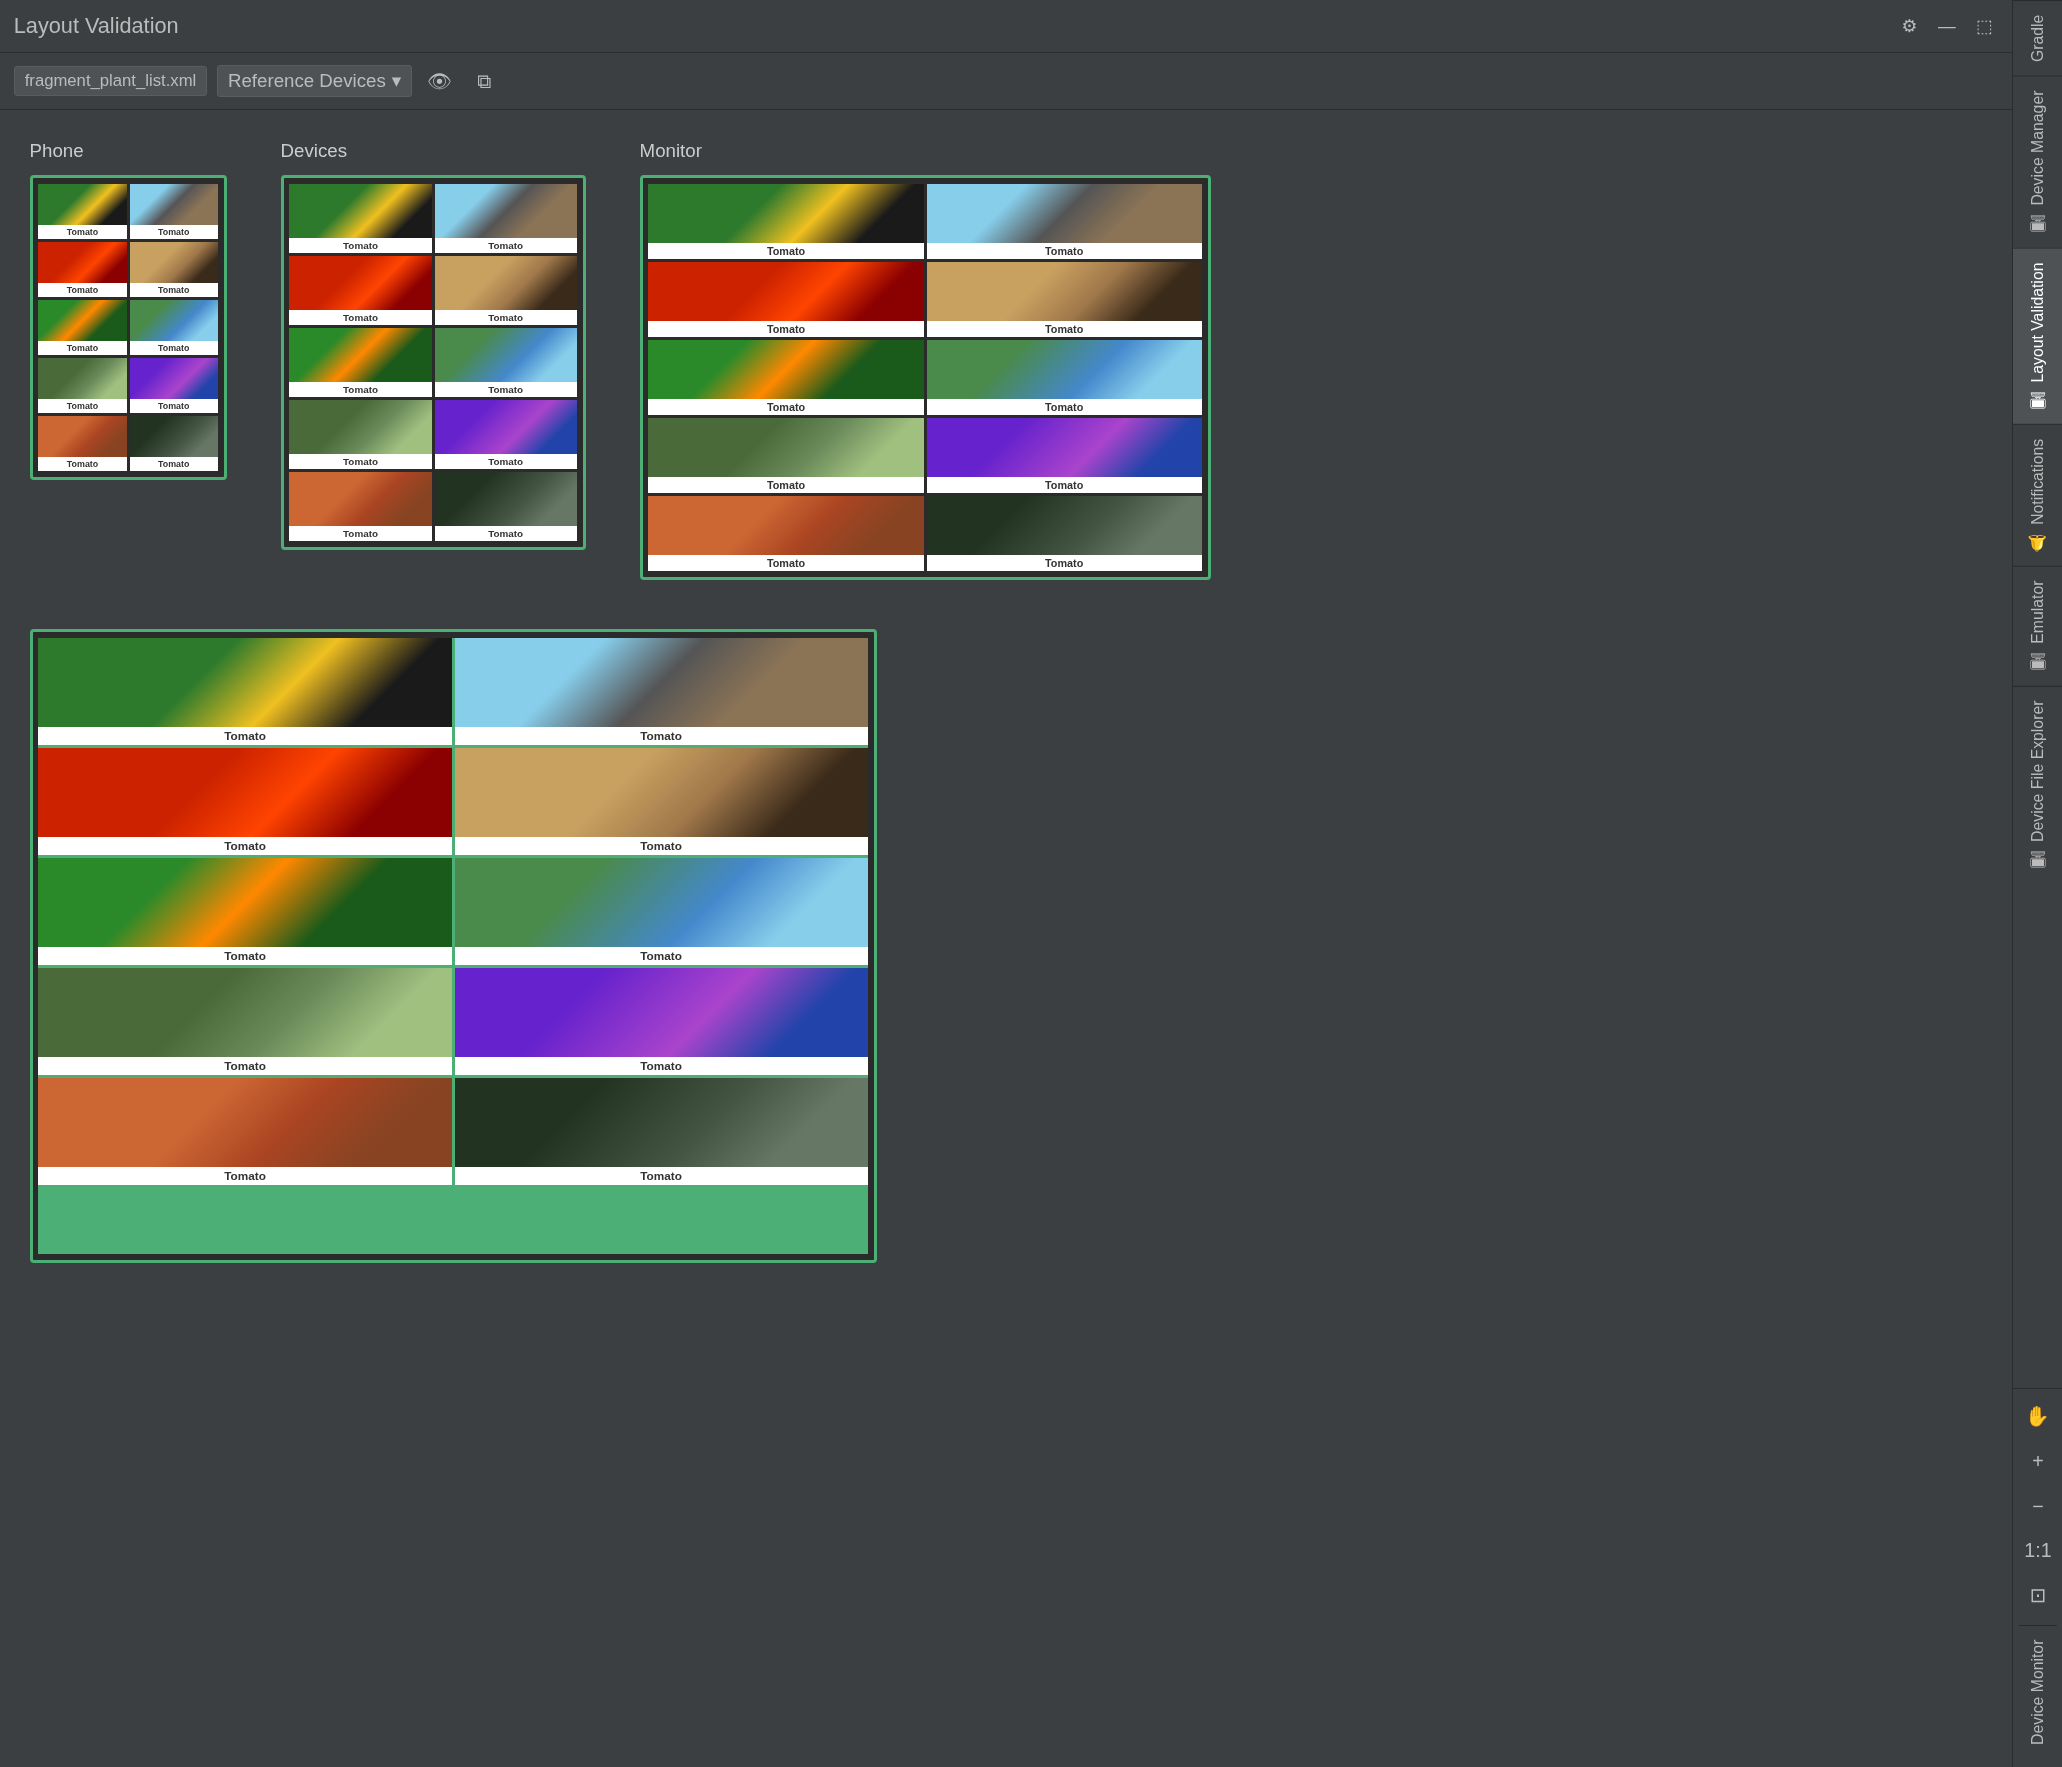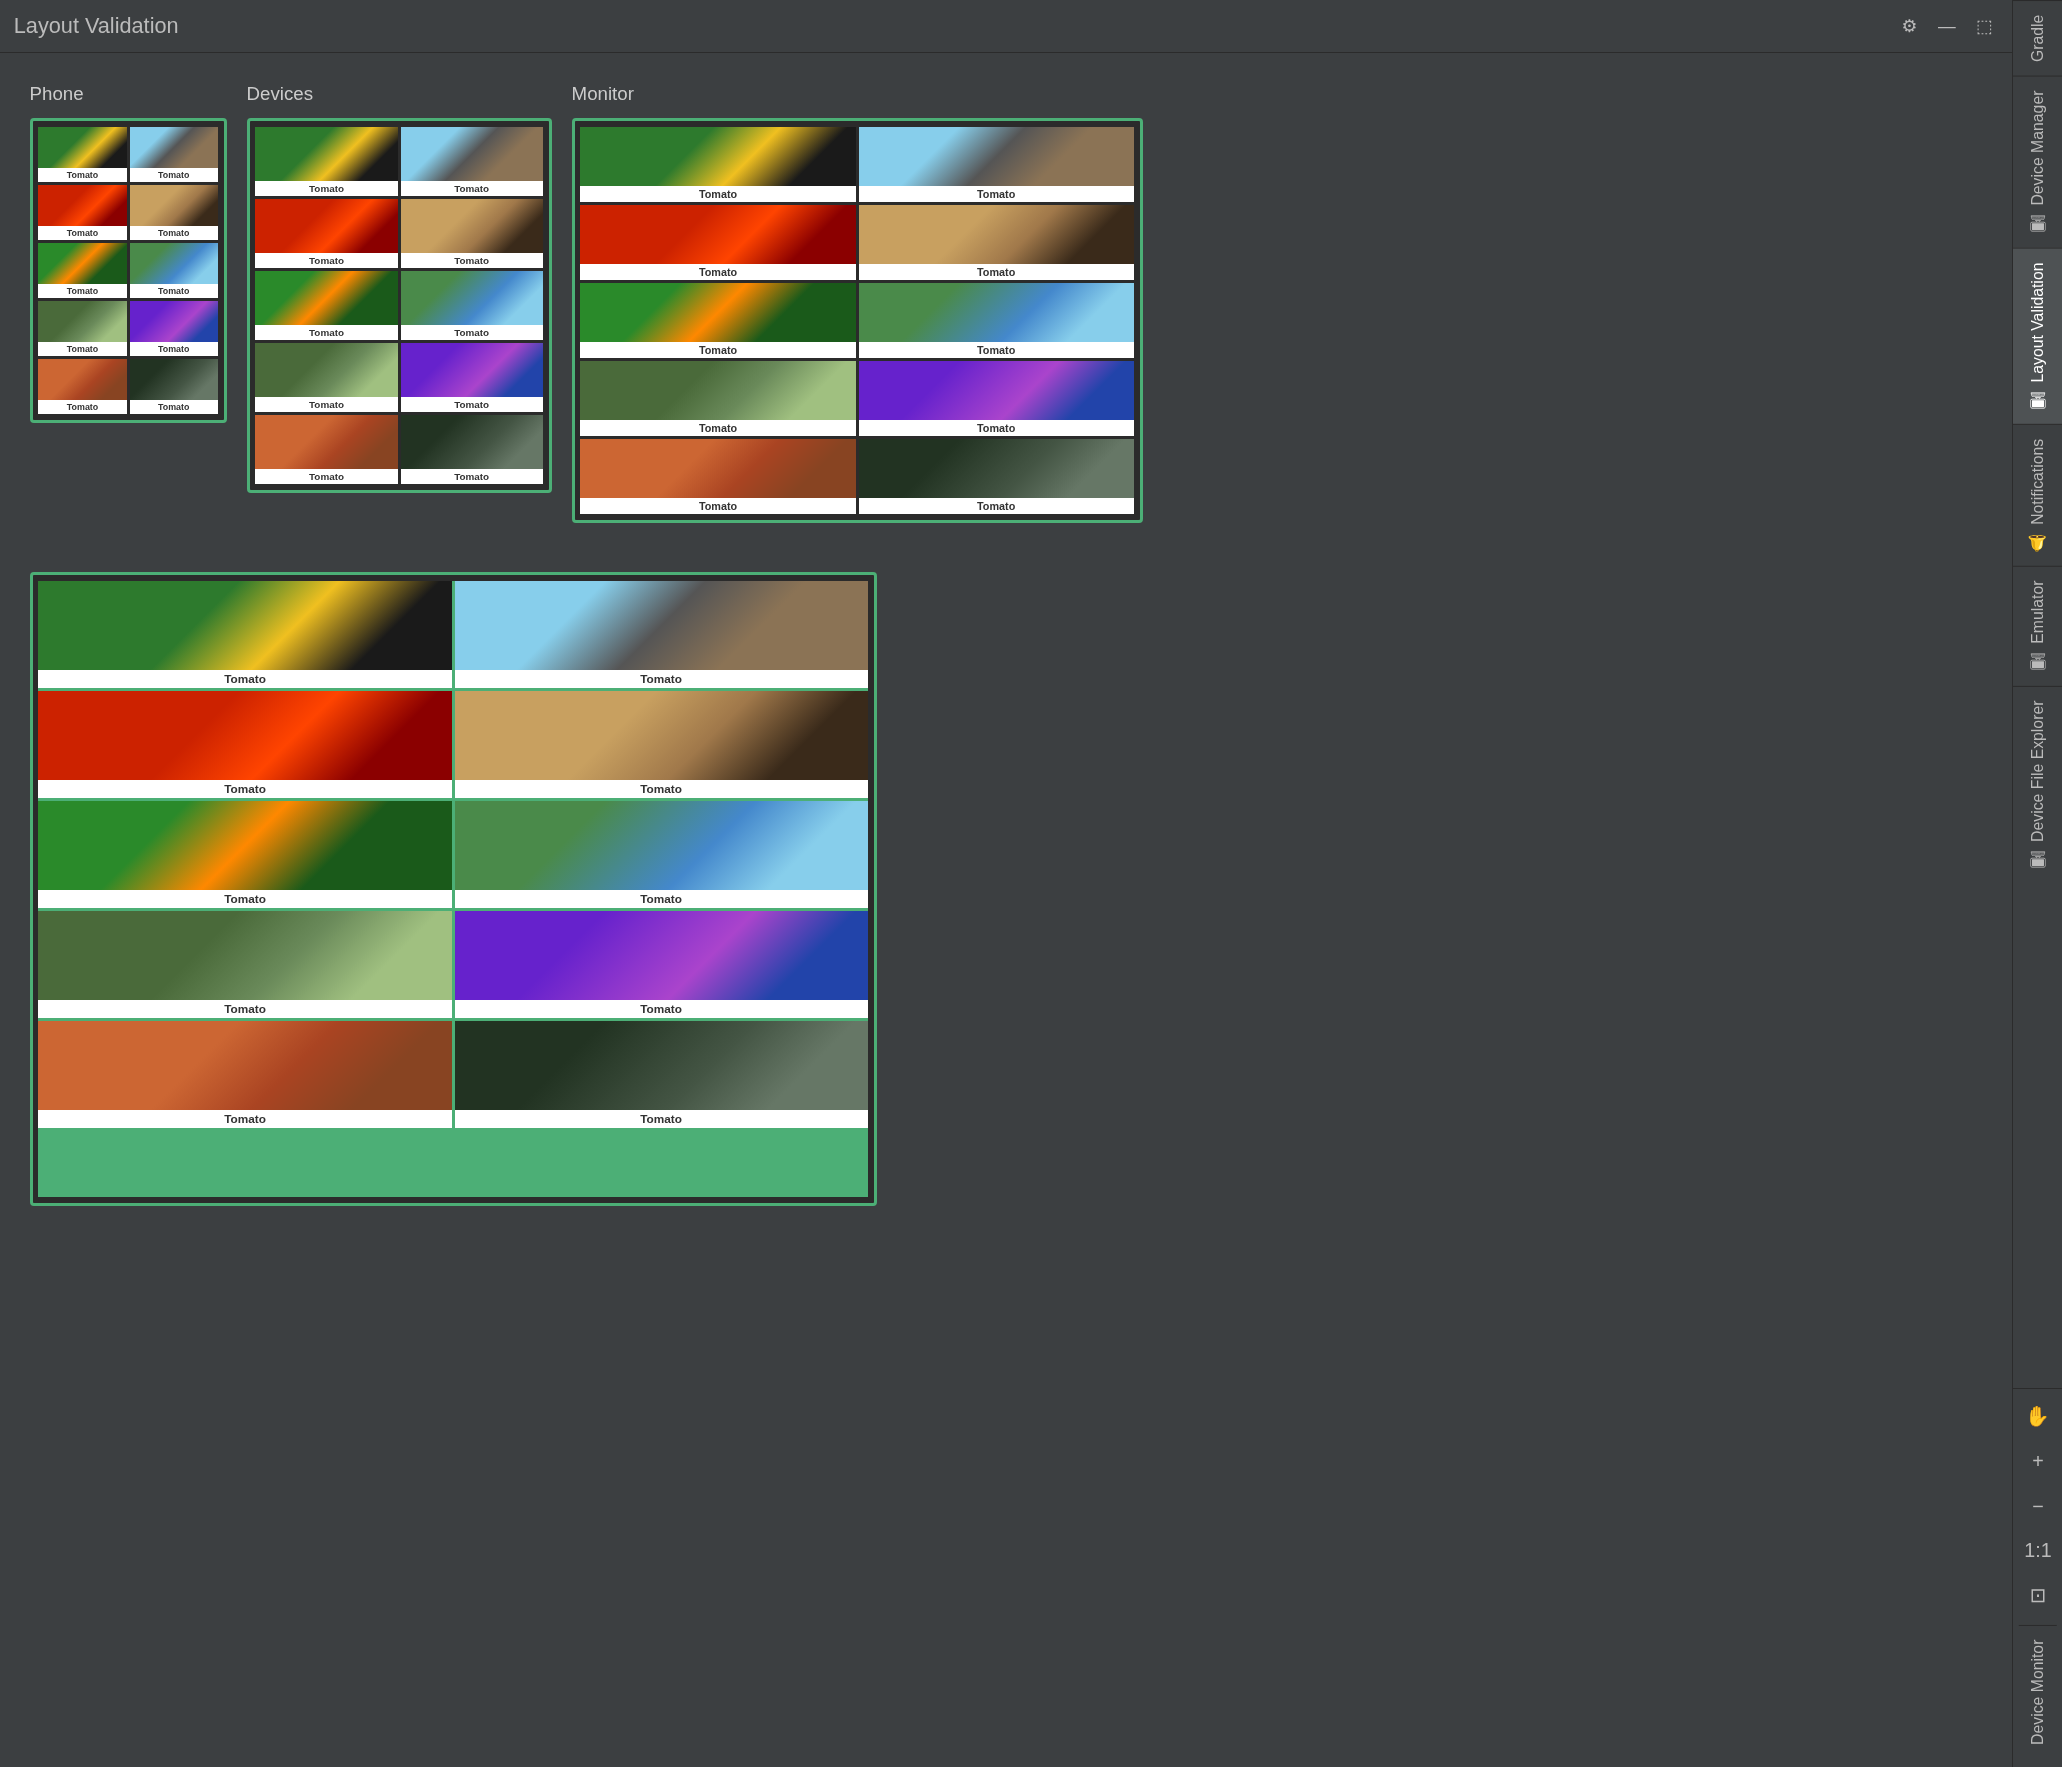--- a/index.html
+++ b/index.html
@@ -106,21 +106,21 @@
       flex: 1;
       overflow: auto;
       padding: 29.6px 29.6px;
       background: #3c3f41;
     }
 
     
     .devices-row {
       display: flex;
       flex-direction: row;
-      gap: 20px;
+      gap: 54px;
       margin-bottom: 49px;
       align-items: flex-start;
     }
 
     .device-section {
       display: flex;
       flex-direction: column;
       gap: 9.9px;
     }
     .device-label {
@@ -258,20 +258,29 @@
     <div class="title-bar-left">
       <span class="title-bar-title">Layout Validation</span>
     </div>
     <div class="title-bar-icons">
       <div class="title-bar-icon">⚙</div>
       <div class="title-bar-icon">—</div>
       <div class="title-bar-icon">⬚</div>
     </div>
   </div>
 
+  <div class="toolbar">
+    <div class="toolbar-file-tab">fragment_plant_list.xml</div>
+    <div class="toolbar-dropdown">
+      <span>Reference Devices</span>
+      <span>▾</span>
+    </div>
+    <div class="toolbar-icon-btn" title="Preview">👁</div>
+    <div class="toolbar-icon-btn" title="Copy">⧉</div>
+  </div>
 
   <div class="content-area">
 
     <div class="devices-row">
 
       <div class="device-section">
         <div class="device-label">Phone</div>
         <div class="device-frame phone-frame">
           <div class="plant-grid plant-grid-2col" id="phone-grid">
               <div class="plant-item">

